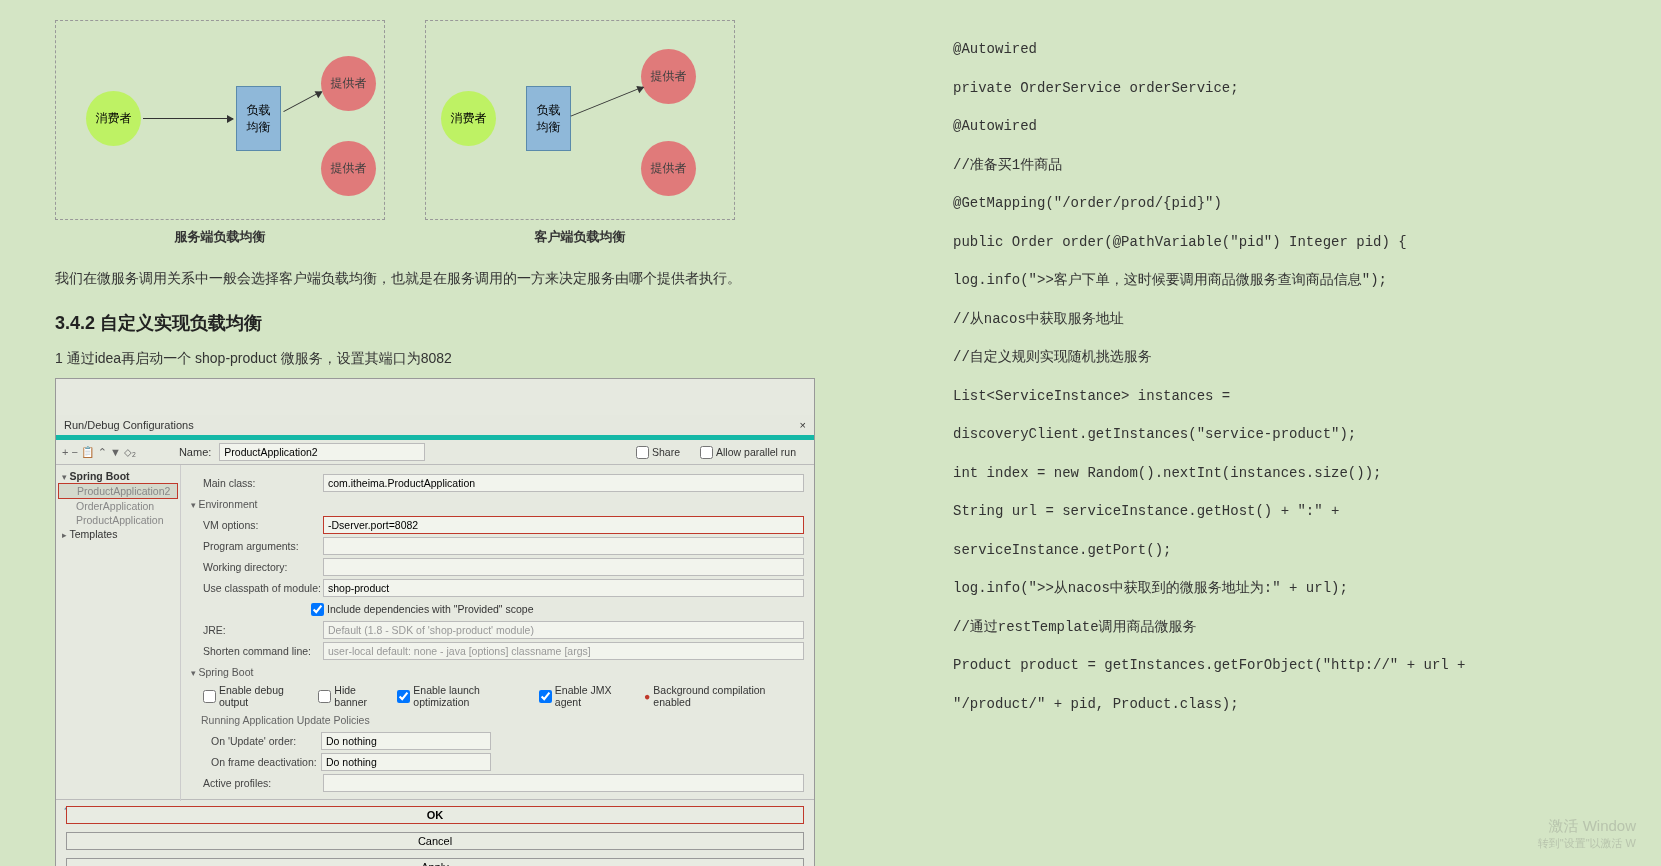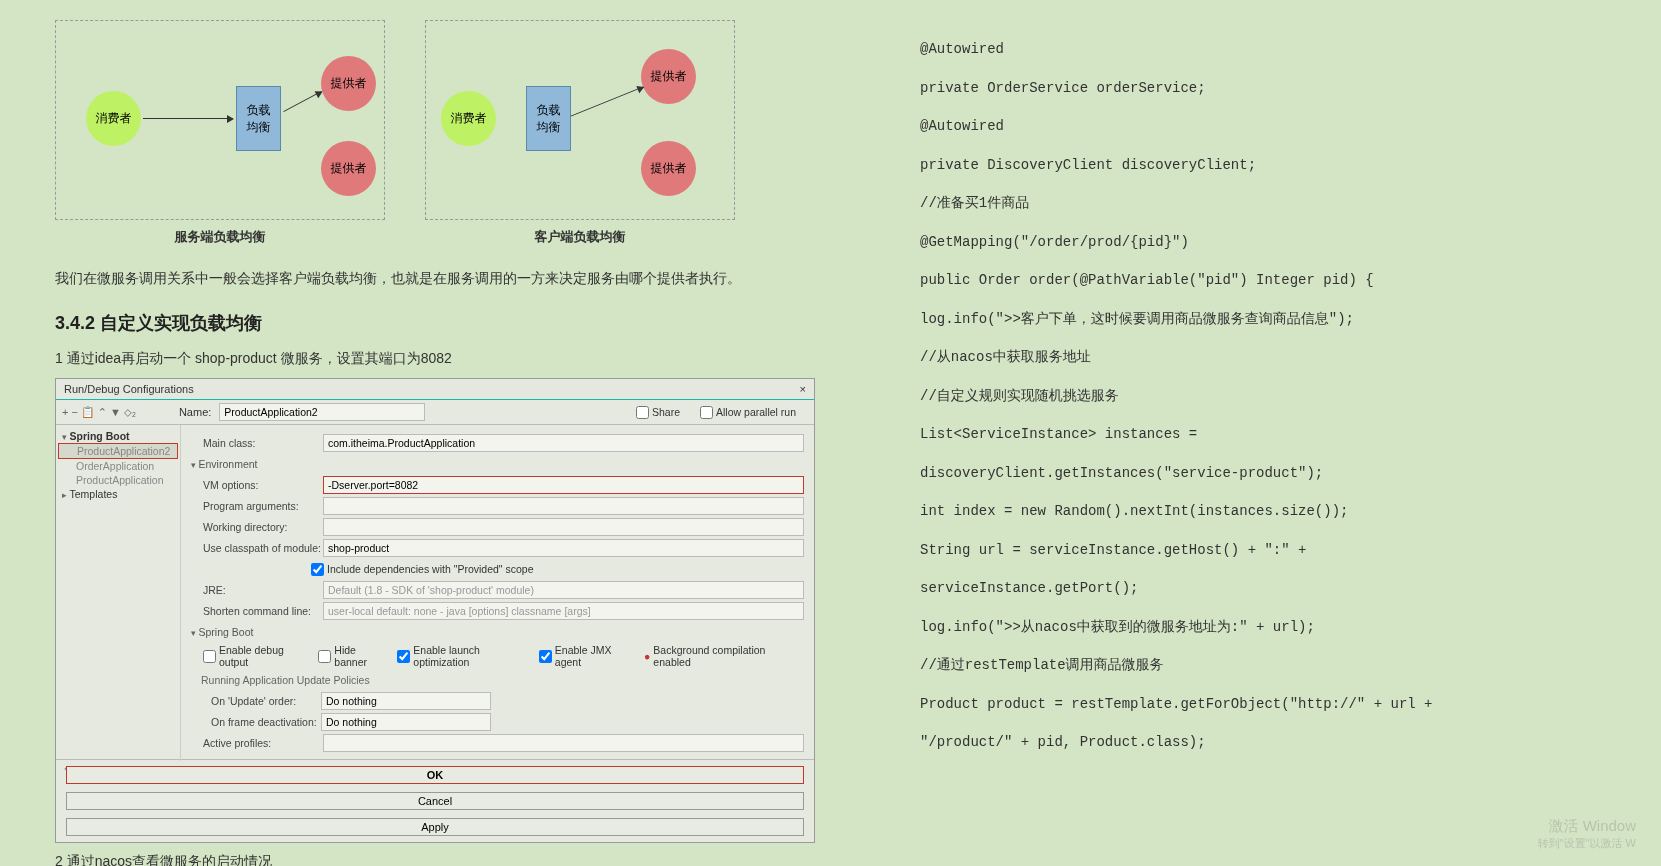--- a/index.html
+++ b/index.html
@@ -1,32 +1,32 @@
 <!DOCTYPE html>
 <html><head>
 <meta charset="utf-8">
 <style>
 * { margin: 0; padding: 0; box-sizing: border-box; }
 body { background: #d4e5c5; font-family: Arial, "Microsoft YaHei", sans-serif; width: 1661px; height: 866px; overflow: hidden; position: relative; }
 .col-left { position: absolute; left: 55px; top: 20px; width: 760px; }
-.col-right { position: absolute; left: 920px; top: 30px; width: 600px; }
+.col-right { position: absolute; left: 953px; top: 30px; width: 600px; }
 .diagram-area { display: flex; gap: 40px; margin-bottom: 20px; }
 .diagram-box { border: 1.5px dashed #999; position: relative; padding: 15px; flex: 1; height: 200px; }
 .circle { border-radius: 50%; display: flex; align-items: center; justify-content: center; font-size: 12px; position: absolute; }
 .consumer { background: #bef264; width: 55px; height: 55px; color: #000; }
-.provider { background: #e07a7a; width: 55px; height: 55px; color: #000000; }
+.provider { background: #e07a7a; width: 55px; height: 55px; color: #404040; }
 .balancer { background: #8fb8d9; border: 1px solid #5a8aab; position: absolute; width: 45px; height: 65px; display: flex; flex-direction: column; align-items: center; justify-content: center; font-size: 12px; }
 .arrow { position: absolute; height: 1px; background: #333; }
 .arrow::after { content: ''; position: absolute; right: -1px; top: -3px; border-left: 7px solid #333; border-top: 4px solid transparent; border-bottom: 4px solid transparent; }
 .diag-label { text-align: center; font-size: 13px; font-weight: bold; margin-top: 8px; color: #333; }
 .body-text { font-size: 14px; line-height: 1.8; margin: 18px 0; color: #333; }
 .section-h { font-size: 18px; font-weight: bold; margin: 20px 0 15px; color: #222; }
 .step-text { font-size: 14px; margin: 10px 0; color: #333; }
 .ide-panel { border: 1px solid #999; background: #e6e9e0; font-size: 11px; color: #333; }
-.ide-title { background: #e5e8df; padding: 4px 8px; border-bottom: 1px solid #14b8a6; display: flex; justify-content: space-between; }
+.ide-title { background: #e5e8df; padding: 4px 8px; border-bottom: 5px solid #14b8a6; display: flex; justify-content: space-between; margin-top: 36px; }
 .ide-toolbar { padding: 3px 6px; border-bottom: 1px solid #bbb; display: flex; gap: 8px; align-items: center; }
 .ide-body { display: flex; }
 .ide-tree { width: 125px; border-right: 1px solid #ccc; padding: 4px 2px; font-size: 10.5px; }
 .ide-tree-item { padding: 1px 4px; }
 .ide-tree-item.hl { border: 1.5px solid #c0392b; background: #d4d9cc; }
 .ide-tree-item.indent { padding-left: 18px; color: #888; }
 .ide-form { flex: 1; padding: 6px 10px; }
 .form-row { display: flex; align-items: center; margin: 3px 0; min-height: 18px; padding-left: 12px; }
 .form-label { width: 120px; font-size: 10.5px; color: #444; }
 .form-input { flex: 1; background: #f2f4ed; border: 1px solid #bbb; padding: 1px 4px; font-size: 10.5px; height: 18px; }
@@ -189,31 +189,30 @@
     </div>
   </div>
 
   <p class="step-text">2 通过nacos查看微服务的启动情况</p>
 </div>
 
 <div class="col-right">
   <div class="code-line">@Autowired</div>
   <div class="code-line">private OrderService orderService;</div>
   <div class="code-line">@Autowired</div>
-  <div class="code-line">private DiscoveryClient discoveryClient;</div>
   <div class="code-line">//准备买1件商品</div>
   <div class="code-line">@GetMapping("/order/prod/{pid}")</div>
   <div class="code-line">public Order order(@PathVariable("pid") Integer pid) {</div>
   <div class="code-line">log.info("&gt;&gt;客户下单，这时候要调用商品微服务查询商品信息");</div>
   <div class="code-line">//从nacos中获取服务地址</div>
   <div class="code-line">//自定义规则实现随机挑选服务</div>
   <div class="code-line">List&lt;ServiceInstance&gt; instances = discoveryClient.getInstances("service-product");</div>
   <div class="code-line">int index = new Random().nextInt(instances.size());</div>
   <div class="code-line">String url = serviceInstance.getHost() + ":" + serviceInstance.getPort();</div>
   <div class="code-line">log.info("&gt;&gt;从nacos中获取到的微服务地址为:" + url);</div>
   <div class="code-line">//通过restTemplate调用商品微服务</div>
-  <div class="code-line">Product product = restTemplate.getForObject("http://" + url + "/product/" + pid, Product.class);</div>
+  <div class="code-line">Product product = getInstances.getForObject("http://" + url + "/product/" + pid, Product.class);</div>
 </div>
 
 <div class="watermark">
   <div>激活 Window</div>
   <div class="watermark-sm">转到"设置"以激活 W</div>
 </div>
 
 </body></html>

